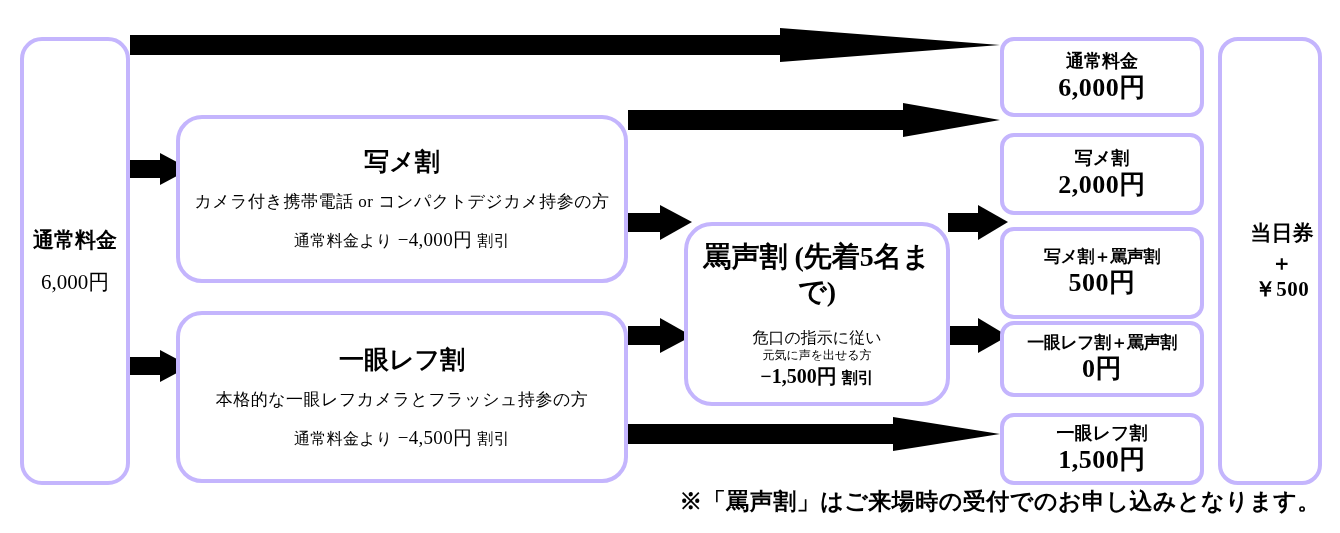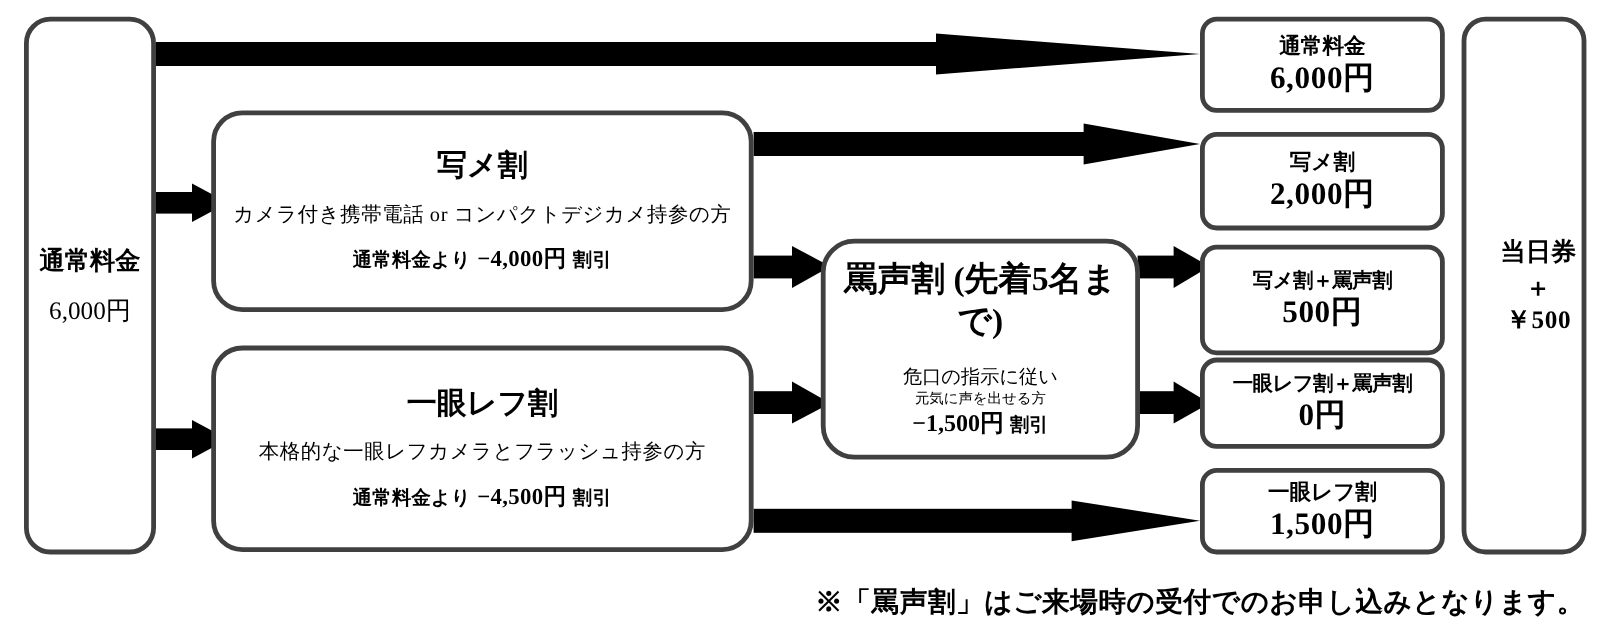--- a/index.html
+++ b/index.html
@@ -19,29 +19,30 @@
   #arrow-layer{
     position:absolute;
     left:0; top:0;
     width:1340px;
     height:533px;
     pointer-events:none;
   }
   .box{
     position:absolute;
     box-sizing:border-box;
-    border:4px solid #404040;
+    border:4px solid #c4b5fd;
     background:#ffffff;
     display:flex;
     flex-direction:column;
     align-items:center;
     justify-content:center;
     text-align:center;
     line-height:1.25;
     z-index:3;
+    margin-top:23px;
   }
   .box .ln{ display:block; width:100%; }
 
   
   #box-source{
     left:20px; top:14px; width:110px; height:448px;
     border-radius:22px;
   }
   #box-source .t1{ font-weight:bold; font-size:21px; letter-spacing:0px; }
   #box-source .t2{ font-size:21px; margin-top:16px; }
@@ -49,21 +50,21 @@
   
   .branch{
     left:176px; width:452px;
     border-radius:26px;
     padding:6px 10px;
   }
   #box-shame{ top:92px; height:168px; }
   #box-ichigan{ top:288px; height:172px; }
   .branch .head{ font-weight:bold; font-size:25px; margin-bottom:13px; }
   .branch .cond{ font-size:17px; margin-bottom:16px; letter-spacing:.5px; }
-  .branch .disc{ font-size:19px; font-weight:bold; letter-spacing:.3px; }
+  .branch .disc{ font-size:19px; font-weight:normal; letter-spacing:.3px; }
   .branch .disc .small{ font-size:16px; }
 
   
   #box-basei{
     left:684px; top:199px; width:266px; height:184px;
     border-radius:28px;
     padding:4px 8px;
   }
   #box-basei .head{ font-weight:bold; font-size:28px; margin-bottom:18px; }
   #box-basei .c1{ font-size:16px; line-height:1.32; }

